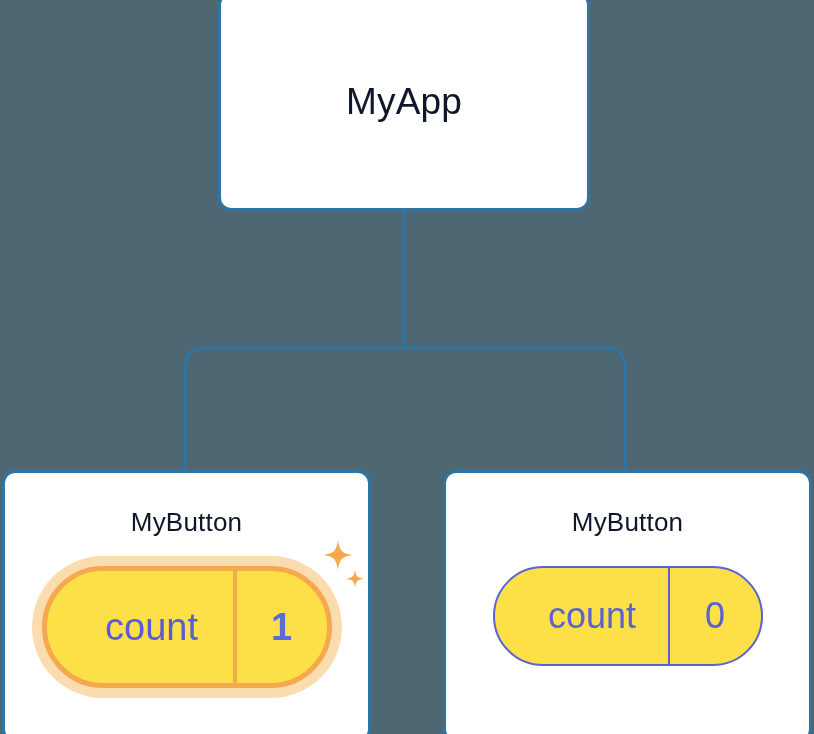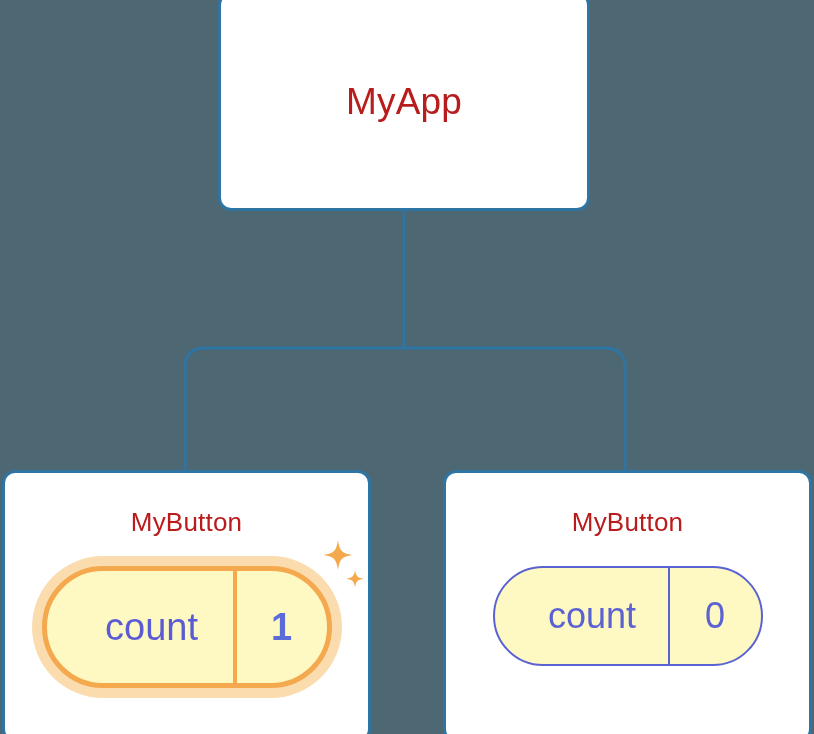--- a/index.html
+++ b/index.html
@@ -59,21 +59,21 @@
     left: 2px;
     width: 369px;
   }
 
   .node-child-right {
     left: 443px;
     width: 369px;
   }
 
   .node-title {
-    color: #b91c1c;
+    color: #0f172a;
     font-size: 37px;
     font-weight: 400;
     letter-spacing: 0.2px;
     line-height: 1;
     white-space: nowrap;
   }
 
   .node-child .node-title {
     font-size: 26px;
   }
@@ -87,21 +87,21 @@
     justify-content: center;
   }
 
   .pill {
     position: relative;
     display: flex;
     align-items: stretch;
     height: 100px;
     border-radius: 999px;
     box-sizing: border-box;
-    background: #fef9c3;
+    background: #fde047;
   }
 
   .pill-plain {
     border: 2px solid #5b63d3;
     width: 270px;
   }
 
   .pill-hot {
     border: 5px solid #f5a94e;
     width: 290px;

